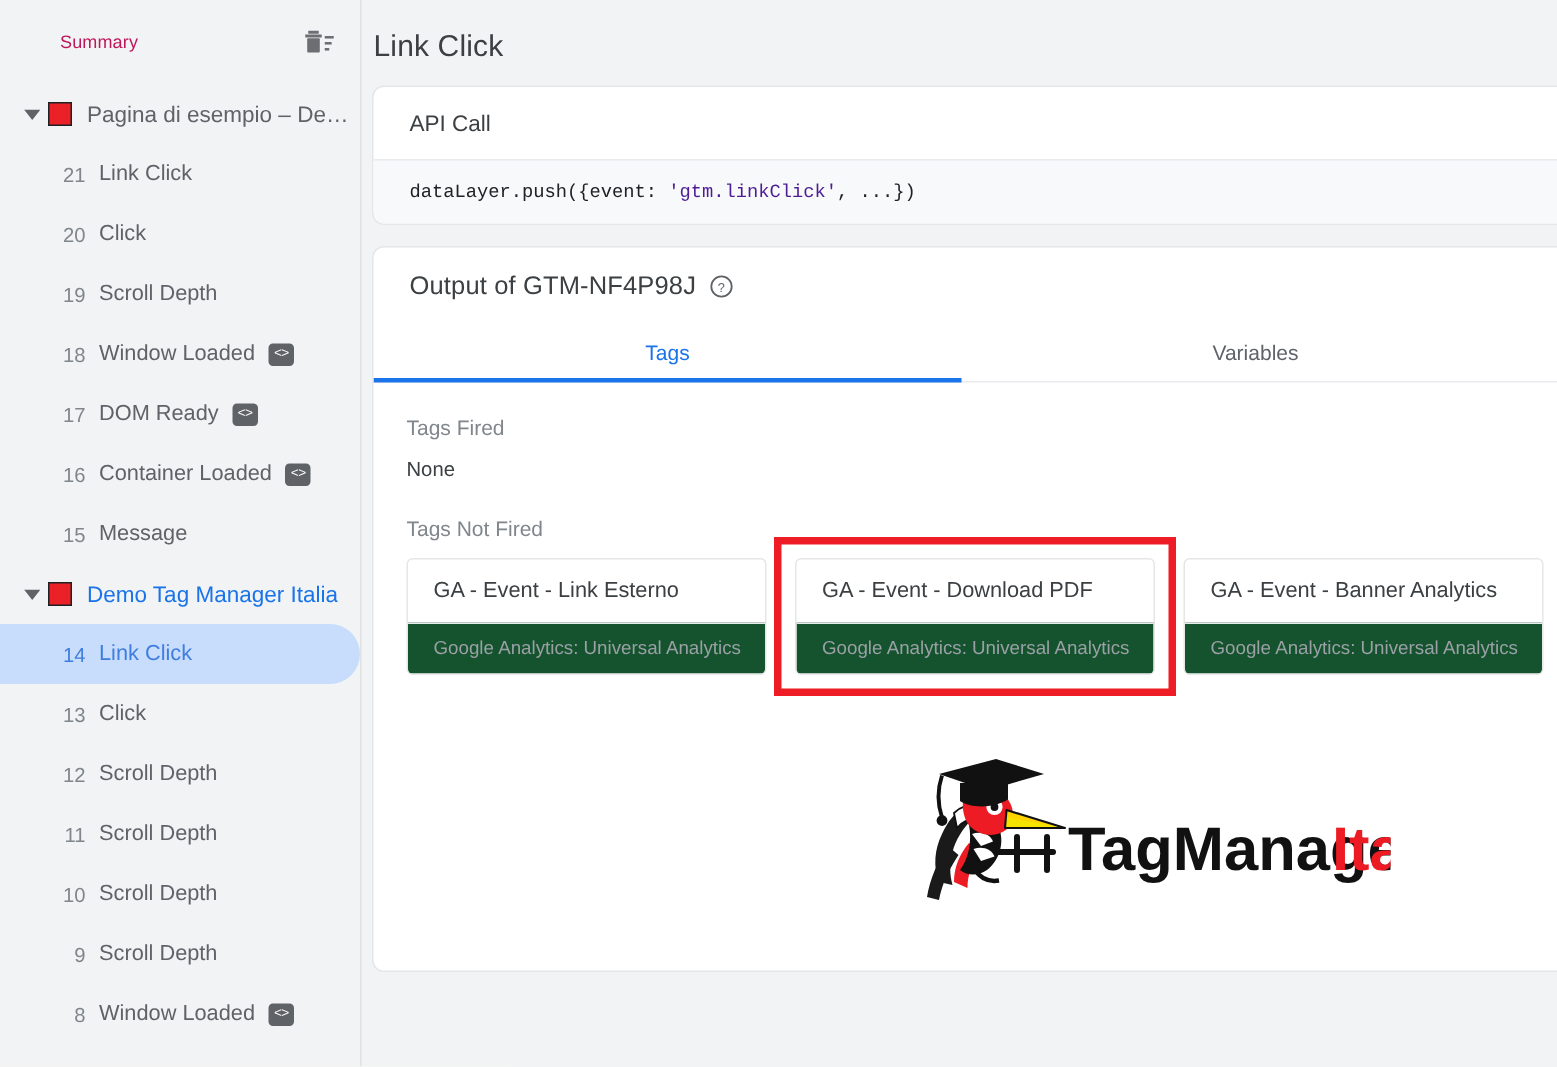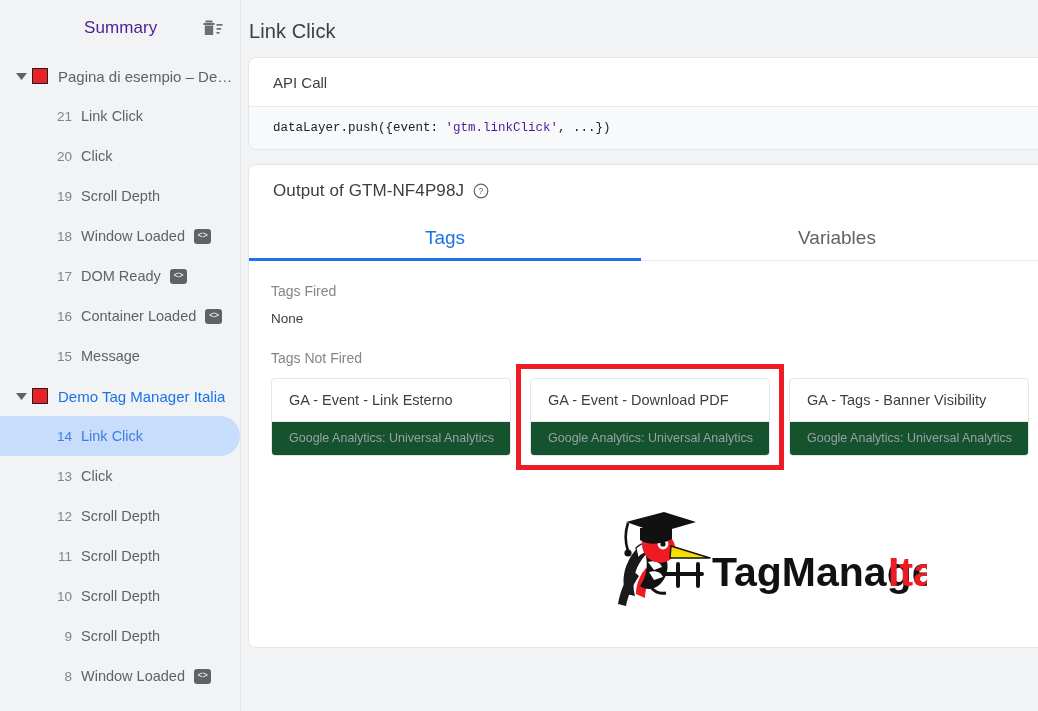--- a/index.html
+++ b/index.html
@@ -30,24 +30,23 @@
     overflow: hidden;
   }
   .sidebar-head {
     height: 56px;
     display: flex;
     align-items: center;
     padding: 0 14px 0 40px;
     position: relative;
   }
   .sidebar-title {
-    font-size: 17px;
-    color: #4c1d95;
+    font-size: 12px;
+    color: #be185d;
     letter-spacing: .1px;
-    margin-left: 44px;
   }
   .trash-icon {
     position: absolute;
     right: 16px;
     top: 50%;
     transform: translateY(-50%);
     width: 22px;
     height: 20px;
     display: flex;
     align-items: center;
@@ -86,21 +85,21 @@
     text-overflow: ellipsis;
     max-width: 175px;
   }
   .group-row.active .group-label { color: #1a73e8; font-weight: 500; }
 
   .ev-row {
     display: flex;
     align-items: center;
     height: 40px;
     margin: 0 0 0 0;
-    padding-left: 48px;
+    padding-left: 33px;
     cursor: pointer;
     border-radius: 0 20px 20px 0;
   }
   .ev-row.selected { background: #c8ddfb; }
   .ev-num {
     font-size: 13.5px;
     color: #80868b;
     width: 24px;
     flex: 0 0 24px;
     text-align: right;
@@ -202,21 +201,21 @@
 
   .tabs {
     display: flex;
     border-bottom: 1px solid #e8eaed;
     margin-top: 6px;
   }
   .tab {
     flex: 0 0 392px;
     text-align: center;
     padding: 10px 0 11px;
-    font-size: 19px;
+    font-size: 14px;
     color: #5f6368;
     cursor: pointer;
     position: relative;
   }
   .tab.active { color: #1a73e8; }
   .tab.active::after {
     content: "";
     position: absolute;
     left: 0; right: 0; bottom: -1px;
     height: 3px;
@@ -414,21 +413,21 @@
               </div>
             </div>
             <div class="tag-wrap highlight" style="outline-color: rgb(238, 28, 37);">
               <div class="tag-card">
                 <div class="tag-card-title">GA - Event - Download PDF</div>
                 <div class="tag-card-sub">Google Analytics: Universal Analytics</div>
               </div>
             </div>
             <div class="tag-wrap">
               <div class="tag-card">
-                <div class="tag-card-title">GA - Tags - Banner Visibility</div>
+                <div class="tag-card-title">GA - Event - Banner Analytics</div>
                 <div class="tag-card-sub">Google Analytics: Universal Analytics</div>
               </div>
             </div>
           </div>
 
         <div class="logo-area">
           <svg class="logo" width="335" height="105" viewBox="0 0 335 105">
 
             <path d="M34 88 C30 78 31 66 36 56 C40 47 45 42 50 38 L57 45 C50 52 45 60 43 68 C41 76 41 83 43 90 Z" fill="#1a1a1a"></path>
             <path d="M26 98 C28 86 33 74 40 64 L47 70 C41 79 36 89 34 100 Z" fill="#1a1a1a"></path>

